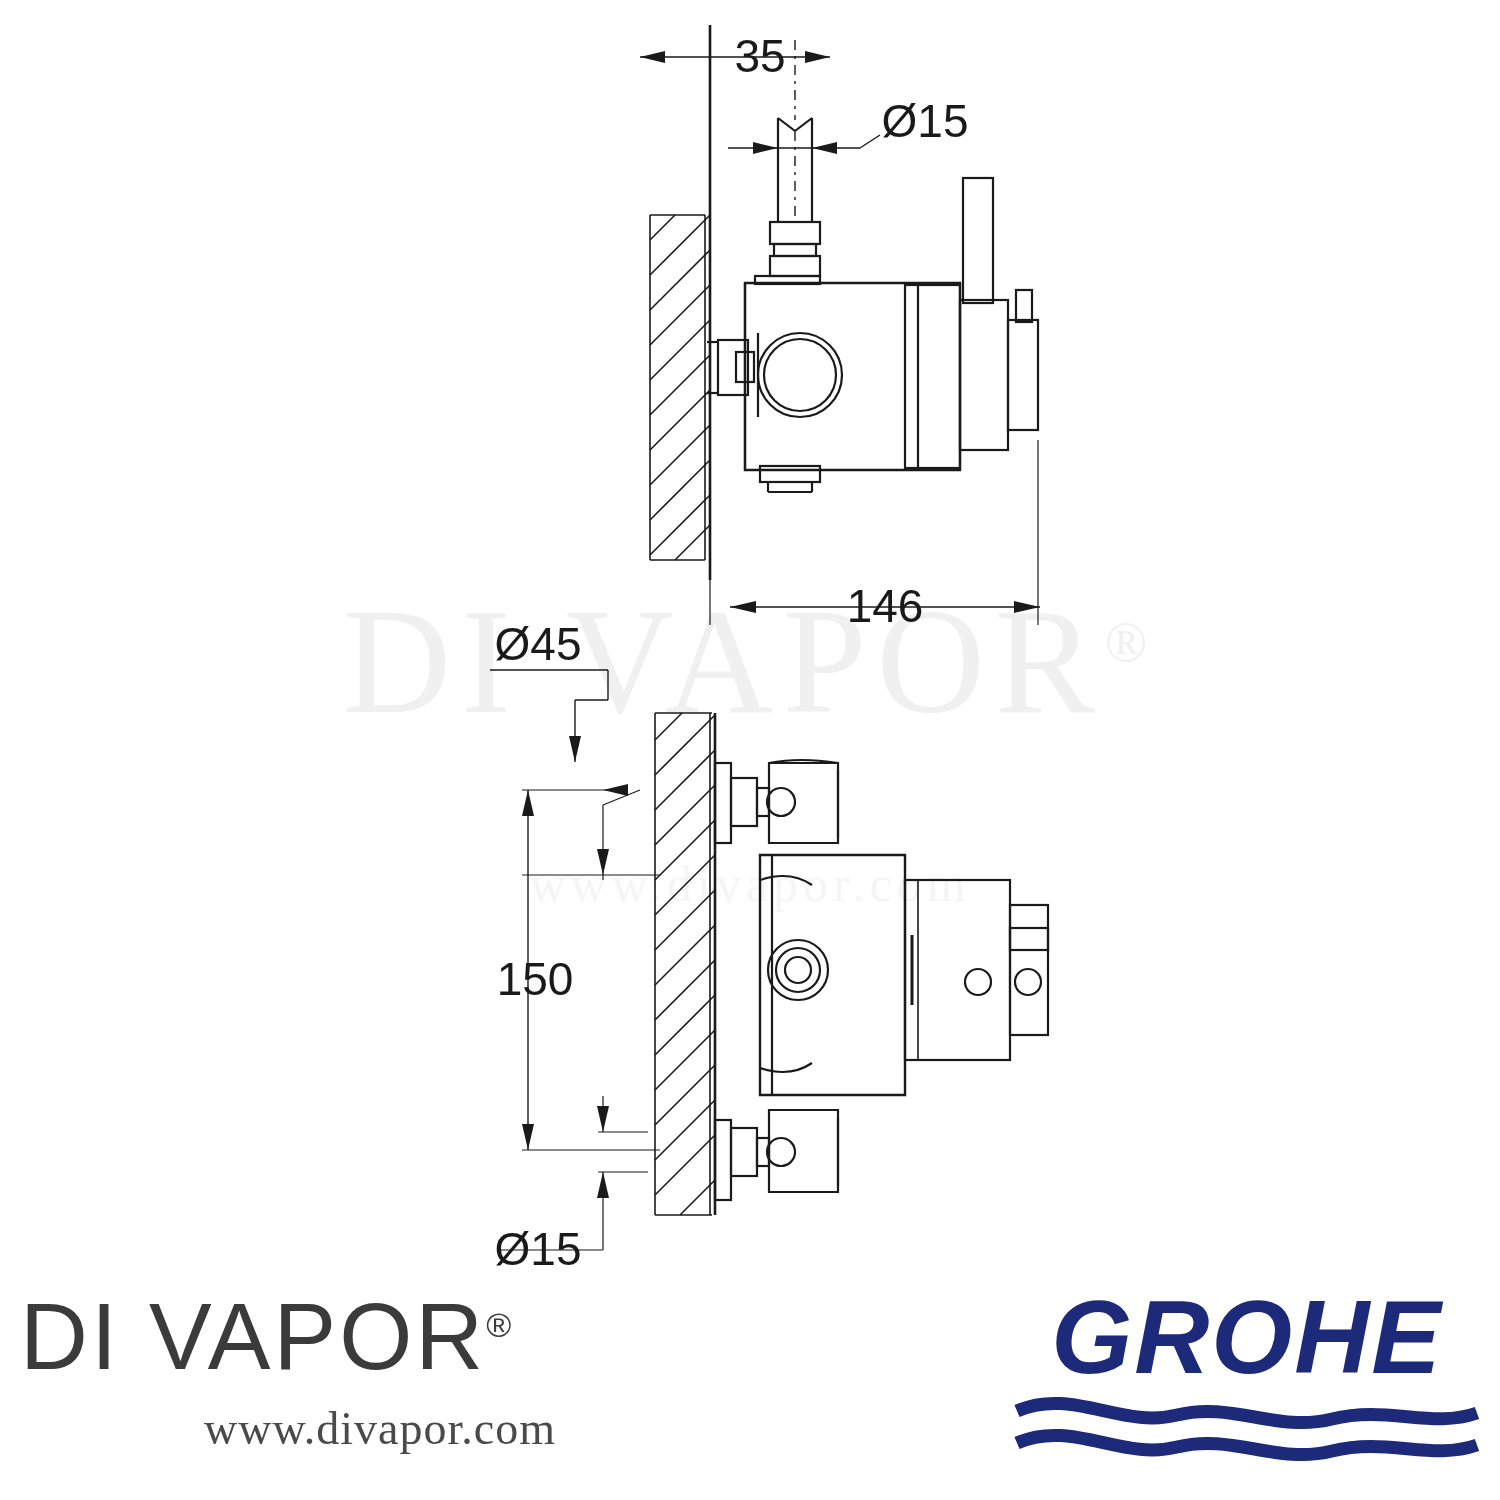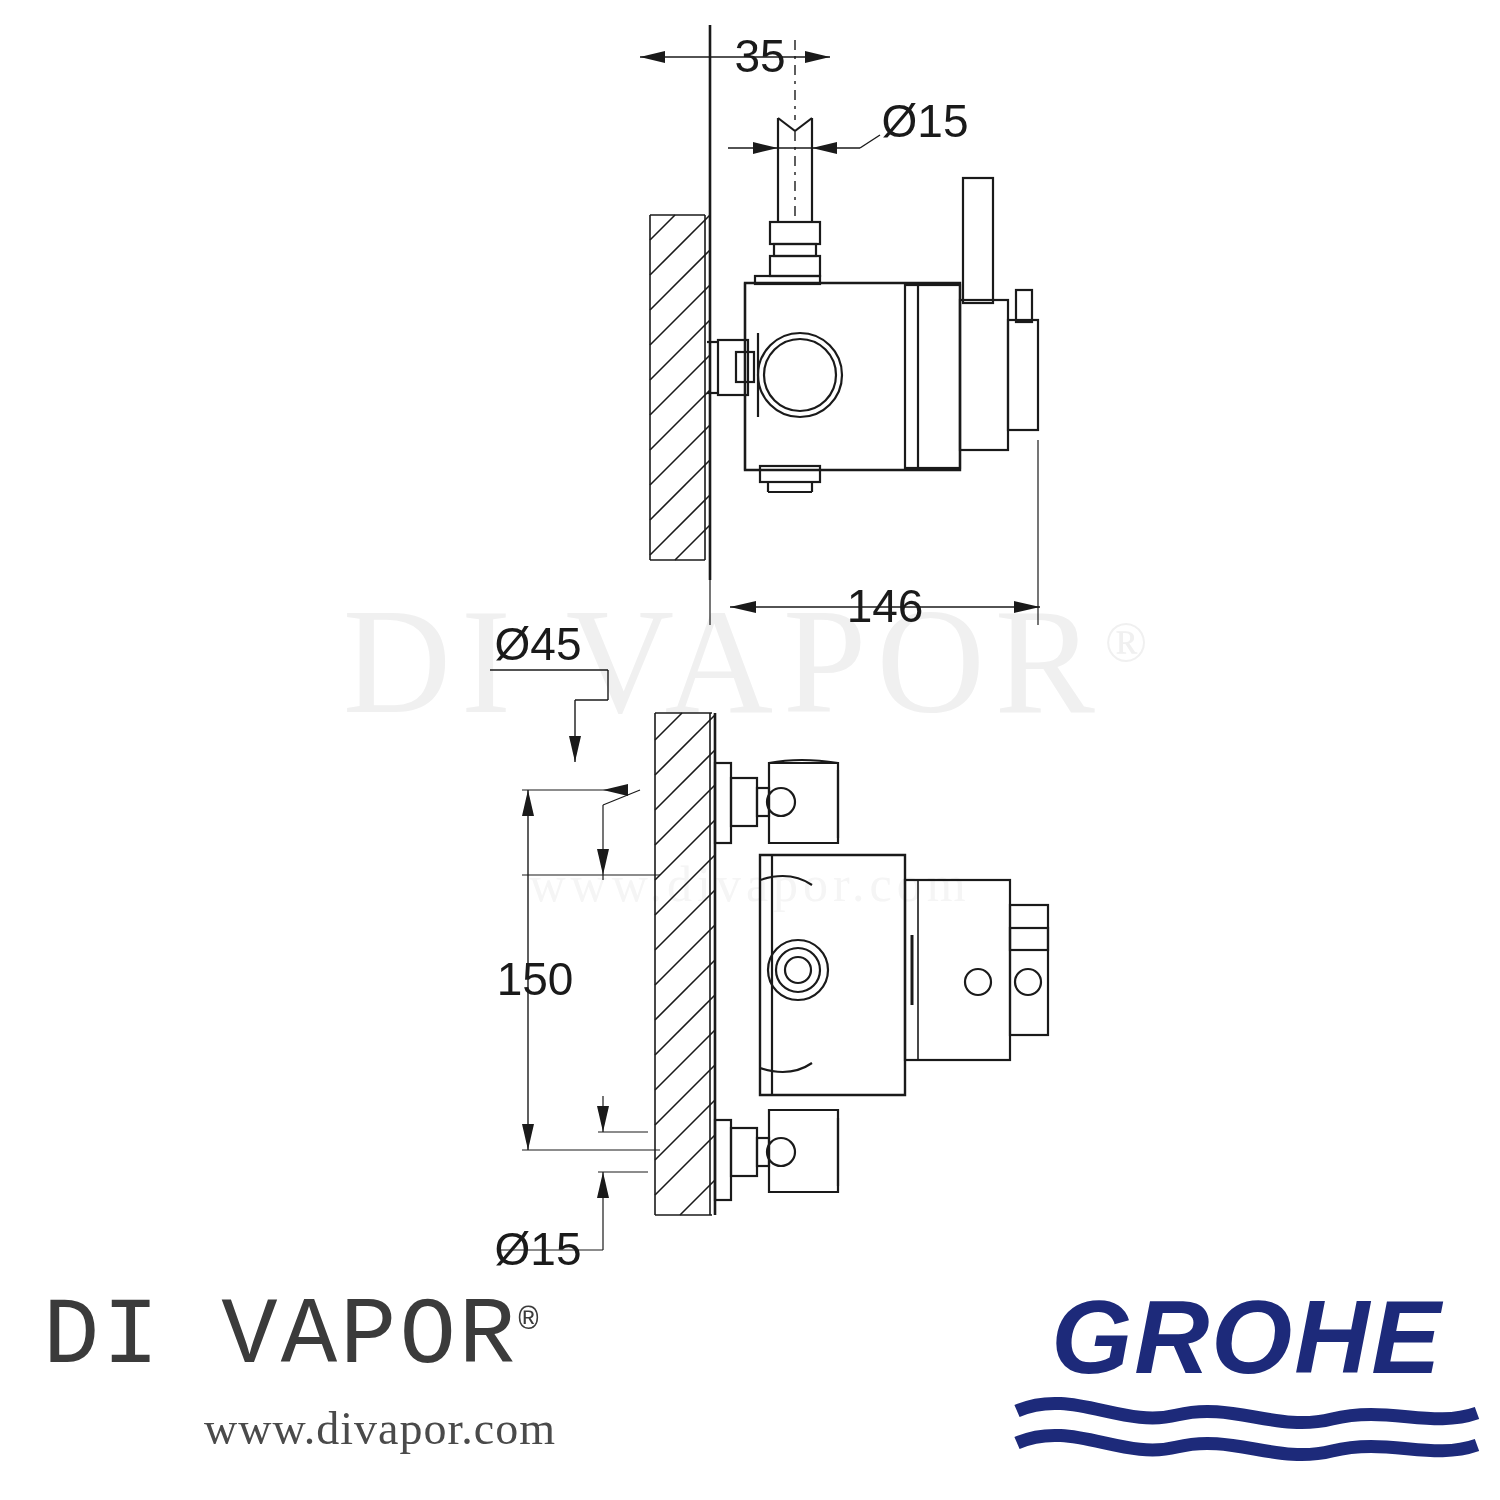--- a/index.html
+++ b/index.html
@@ -51,27 +51,26 @@
     white-space: nowrap;
   }
   .logo-divapor {
     position: absolute;
     left: 20px;
     top: 1290px;
     width: 740px;
     height: 190px;
   }
   .logo-divapor .name {
-    font-family: Liberation Mono, monospace;
+    font-family: Liberation Sans, sans-serif;
     font-size: 94px;
     color: #3b3b3b;
     letter-spacing: 3px;
     white-space: nowrap;
     line-height: 1;
-    margin-left: 23px;
   }
   .logo-divapor .name .reg {
     font-size: 34px;
     vertical-align: super;
   }
   .logo-divapor .url {
     font-family: "Liberation Serif", serif;
     font-size: 46px;
     color: #4a4a4a;
     letter-spacing: 1px;

